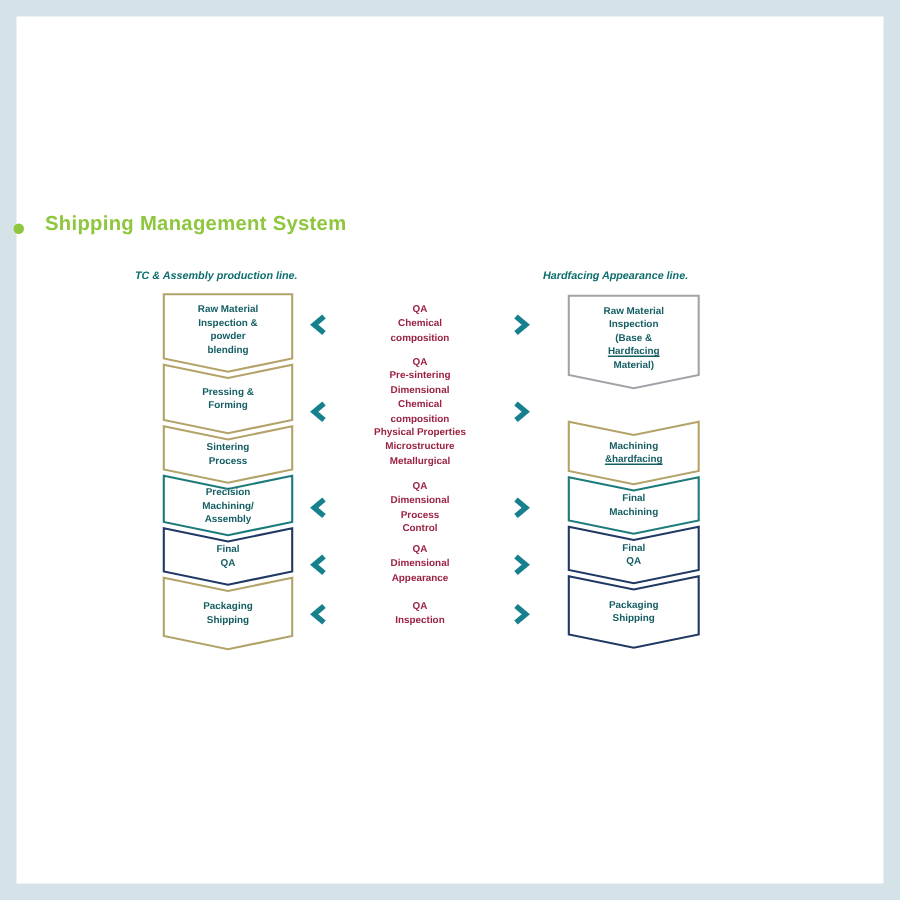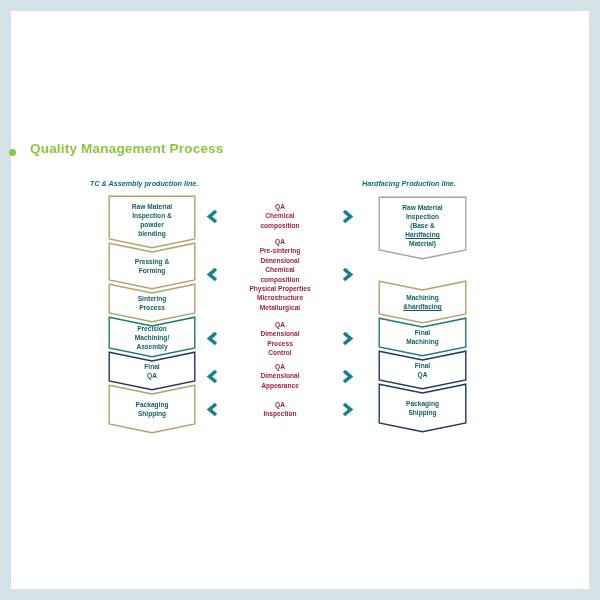--- a/index.html
+++ b/index.html
@@ -22,24 +22,24 @@
   .qa-arrow{flex:0 0 auto;display:block;}
   .qa-text{flex:1;text-align:center;font-weight:bold;font-size:6.6px;line-height:9.4px;color:#9b2242;}
 </style>
 </head>
 <body>
 
 <div class="canvas">
   <div class="slide"></div>
 
   <div class="title-bullet"></div>
-  <div class="page-title">Quality Management Process</div>
+  <div class="page-title">Shipping Management System</div>
 
   <div class="col-header" id="left-header">TC &amp; Assembly production line.</div>
-  <div class="col-header" id="right-header">Hardfacing Production line.</div>
+  <div class="col-header" id="right-header">Hardfacing Appearance line.</div>
 
   <div class="flow-col" id="left-col">
       <div class="shape" style="height: 54px; margin-top: 0px;">
         <svg width="88" height="54">
           <polygon points="1.2,1.2 86.8,1.2 86.8,44 44,52.8 1.2,44" fill="#ffffff" stroke="#b3a369" stroke-width="1.4"></polygon>
         </svg>
         <div class="shape-label">
           <div>Raw Material</div>
           <div>Inspection  &amp;</div>
           <div>powder</div>

